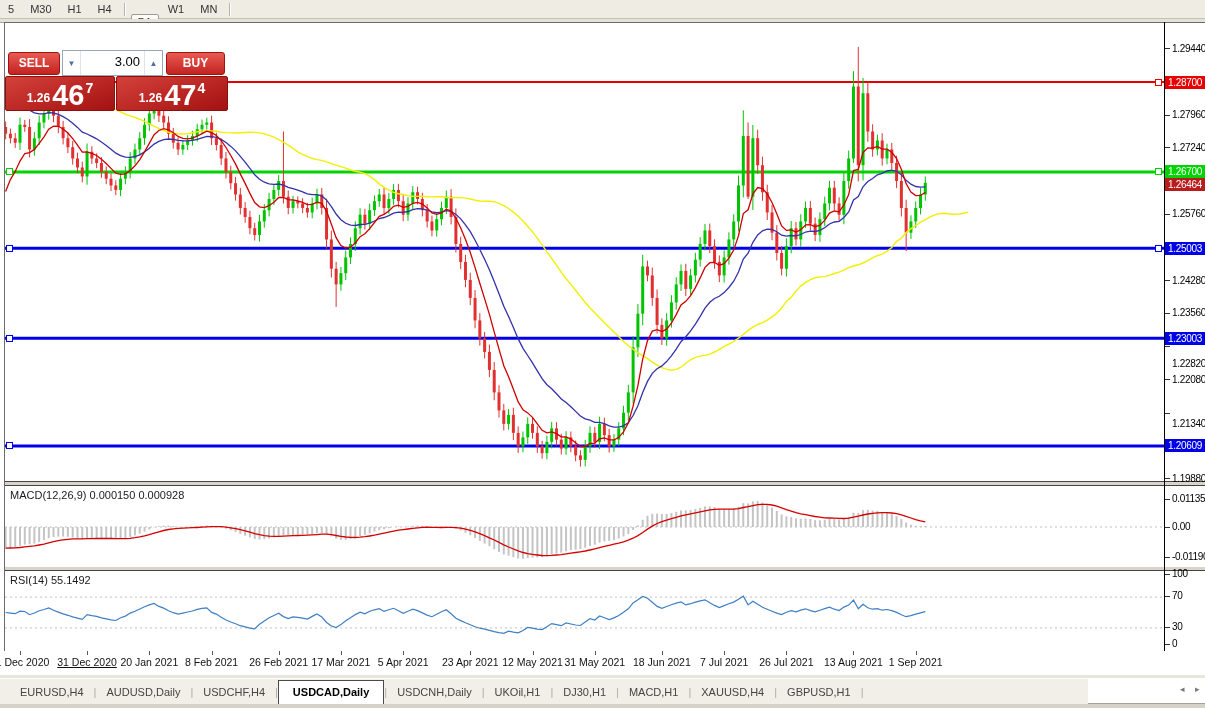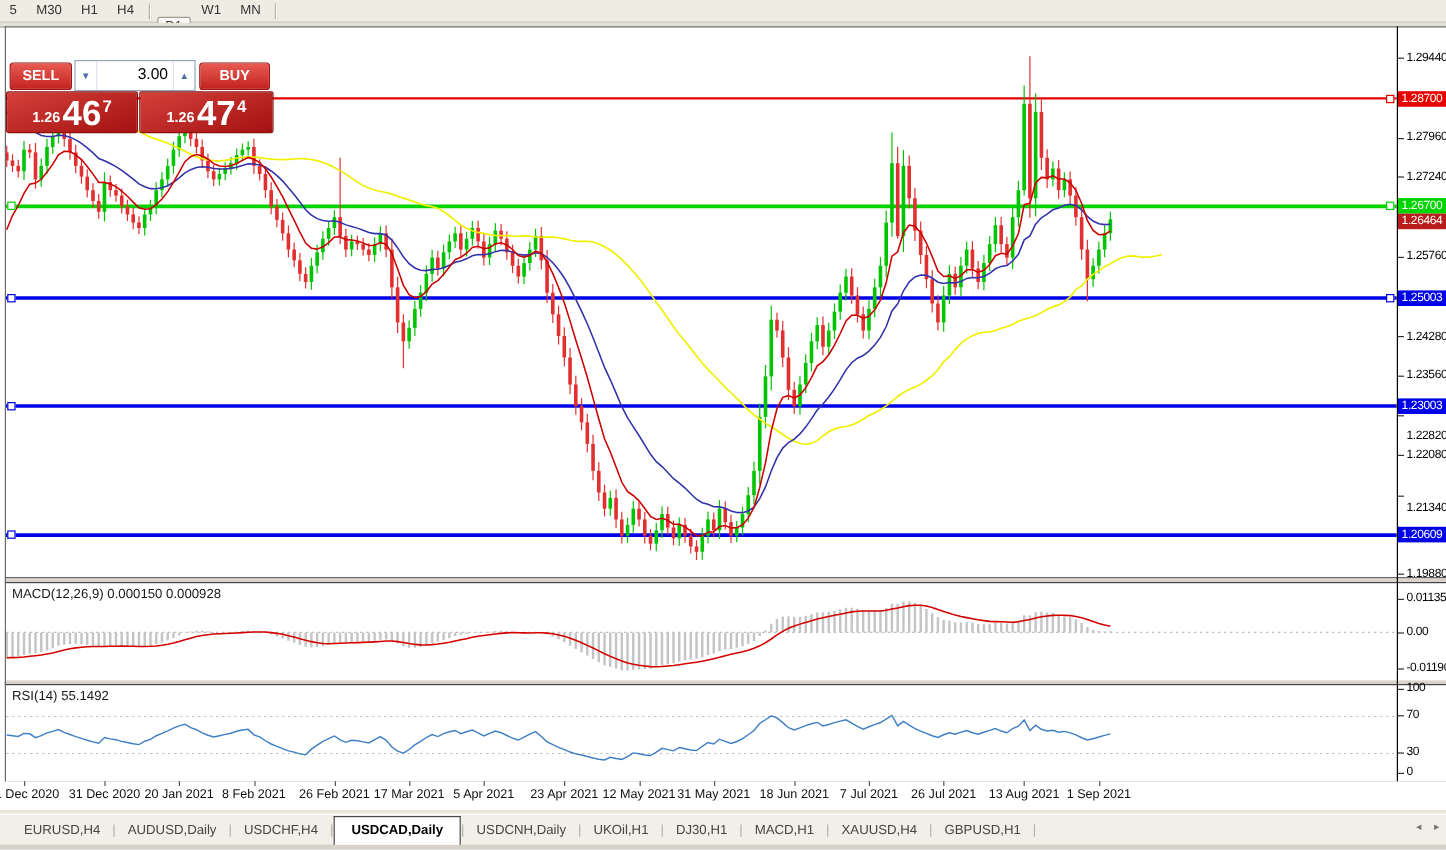--- a/index.html
+++ b/index.html
@@ -47,21 +47,21 @@
     display:flex;align-items:flex-end;justify-content:center;padding-bottom:2px;cursor:pointer;}
   .tp-price .small{font-size:12px;font-weight:bold;margin:0 2px 3px 0;}
   .tp-price .big{font-size:29px;font-weight:bold;line-height:26px;}
   .tp-price .sup{font-size:14px;font-weight:bold;margin:0 0 12px 1px;}
   
   .ind-label{position:absolute;font-size:11px;color:#1a1a1a;z-index:7;}
   
   .date-label{position:absolute;top:656px;font-size:10.5px;color:#111;transform:translateX(-50%);white-space:nowrap;z-index:7;}
   .date-tick{position:absolute;top:651px;width:1px;height:4px;background:#555;z-index:7;}
   
-  .tabbar{position:absolute;left:0;top:678px;width:1205px;height:25px;background:#f1efe8;
+  .tabbar{position:absolute;left:0;top:678px;width:1088px;height:25px;background:#f1efe8;
     border-top:1px solid #fff;display:flex;align-items:center;font-size:11px;color:#444;z-index:11;}
   .tab{padding:4px 10px;cursor:pointer;white-space:nowrap;}
   .tab.active{background:#fff;border:1px solid #4a4a4a;border-bottom:none;color:#000;font-weight:bold;padding:5px 14px 6px 14px;}
   .tab-sep{color:#b0aca1;}
   .tab-scroll{position:absolute;top:6px;font-size:9px;color:#777;cursor:pointer;}
   .bottom-strip{position:absolute;left:0;top:703px;width:1205px;height:5px;background:#d6d2c8;border-top:1px solid #a5a298;}
 </style>
 </head>
 <body>
 
@@ -760,21 +760,21 @@
       <div class="scale-label" style="top: 590px;">70</div>
       <div class="scale-tick" style="top: 627px;"></div>
       <div class="scale-label" style="top: 621px;">30</div>
       <div class="scale-tick" style="top: 644px;"></div>
       <div class="scale-label" style="top: 638px;">0</div>
     </div>
   <div id="date-axis">
       <div class="date-tick" style="left: 20px;"></div>
       <div class="date-label" style="left: 20px;">11 Dec 2020</div>
       <div class="date-tick" style="left: 87.06px;"></div>
-      <div class="date-label" style="left: 87.06px;">31 Dec 2020</div>
+      <div class="date-label" style="left: 87.06px; text-decoration: underline;">31 Dec 2020</div>
       <div class="date-tick" style="left: 149.33px;"></div>
       <div class="date-label" style="left: 149.33px;">20 Jan 2021</div>
       <div class="date-tick" style="left: 211.6px;"></div>
       <div class="date-label" style="left: 211.6px;">8 Feb 2021</div>
       <div class="date-tick" style="left: 278.66px;"></div>
       <div class="date-label" style="left: 278.66px;">26 Feb 2021</div>
       <div class="date-tick" style="left: 340.93px;"></div>
       <div class="date-label" style="left: 340.93px;">17 Mar 2021</div>
       <div class="date-tick" style="left: 403.2px;"></div>
       <div class="date-label" style="left: 403.2px;">5 Apr 2021</div>

